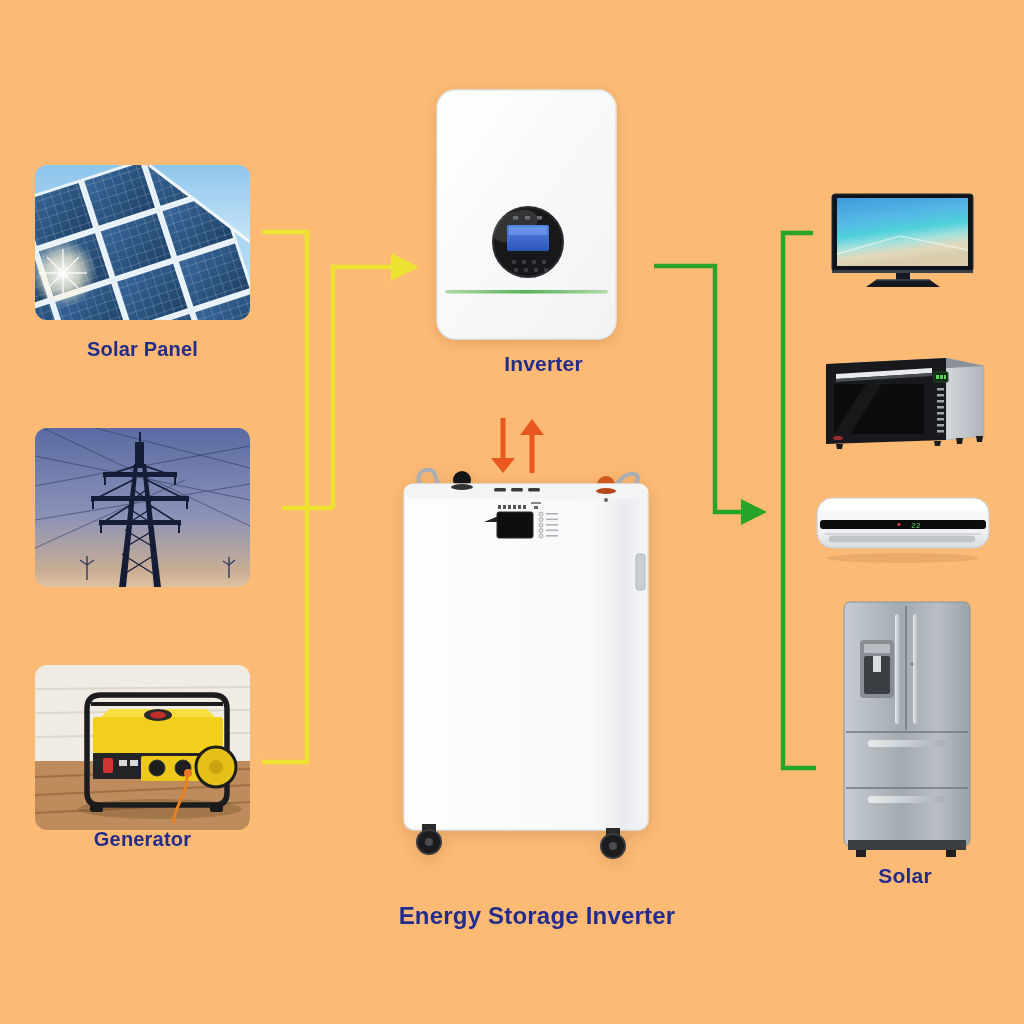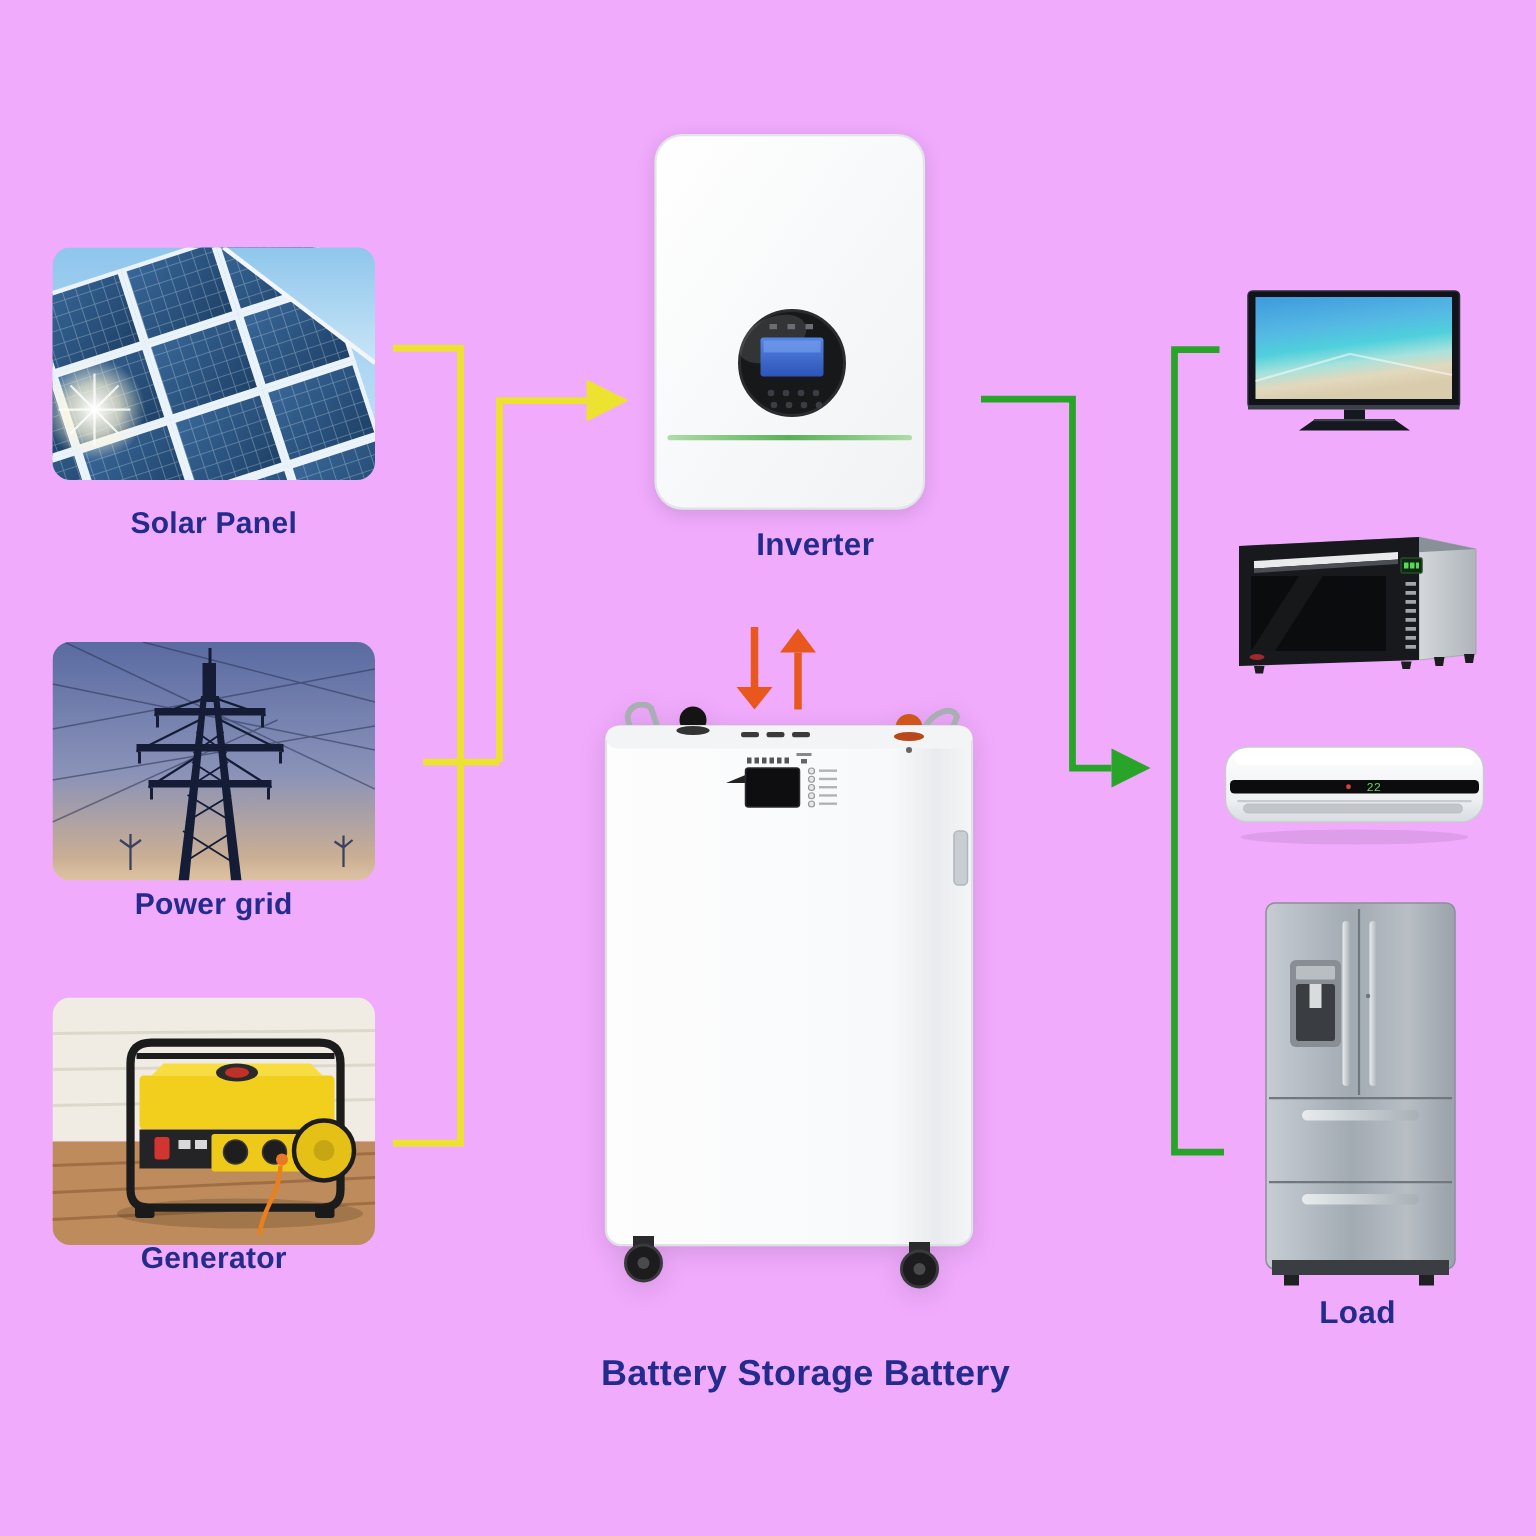--- a/index.html
+++ b/index.html
@@ -1,16 +1,16 @@
 <!DOCTYPE html>
 <html><head>
 <meta charset="utf-8">
 <style>
   html,body{margin:0;padding:0;background:#ffffff;}
-  .canvas{position:relative;width:1024px;height:1024px;background:#f0abfc;overflow:hidden;
+  .canvas{position:relative;width:1024px;height:1024px;background:#fdba74;overflow:hidden;
           font-family:"Liberation Sans",sans-serif;}
   .photo{position:absolute;border-radius:12px;overflow:hidden;display:block;}
   .device{position:absolute;display:block;}
   .device-label{position:absolute;text-align:center;font-weight:700;color:#232C8C;
                 letter-spacing:.2px;line-height:1.1;}
   .lbl-20{font-size:20px;}
   .lbl-21{font-size:21px;}
   .lbl-24{font-size:24px;}
   .flow-overlay{position:absolute;left:0;top:0;pointer-events:none;}
   svg{display:block;}
@@ -139,21 +139,20 @@
           <line x1="144" y1="97" x2="144" y2="105"></line>
       </g>
     </g>
     <g stroke="#39415E" stroke-width="1.5" fill="none">
       <line x1="52" y1="152" x2="52" y2="137"></line>
       <path d="M52 137 L59 132 M52 137 L45 132 M52 137 L52 128"></path>
       <line x1="194" y1="150" x2="194" y2="137"></line>
       <path d="M194 137 L200 132 M194 137 L188 133 M194 137 L194 129"></path>
     </g>
   </svg>
-  <div class="device-label lbl-20" style="left:35px;top:592px;width:215px;">Power grid</div>
 
   <svg class="photo" style="left:35px;top:665px;" width="215" height="165" viewBox="0 0 215 165">
     <rect width="215" height="96" fill="#F0ECE3"></rect>
     <g stroke="#DDD8CC" stroke-width="2">
       <line x1="0" y1="24" x2="215" y2="22"></line>
         <line x1="0" y1="48" x2="215" y2="45"></line>
         <line x1="0" y1="72" x2="215" y2="68"></line>
     </g>
     <rect y="96" width="215" height="69" fill="#BE8C5C"></rect>
     <g stroke="#A06E44" stroke-width="2">
@@ -276,21 +275,21 @@
     <rect x="238" y="86" width="9" height="36" rx="3" fill="#C9CED3" stroke="#B0B6BC"></rect>
     <g>
       <rect x="24" y="356" width="14" height="12" fill="#2A2A2C"></rect>
       <circle cx="31" cy="374" r="12" fill="#1C1C1E" stroke="#3A3A3E" stroke-width="2"></circle>
       <circle cx="31" cy="374" r="4" fill="#4A4A4E"></circle>
       <rect x="208" y="360" width="14" height="12" fill="#2A2A2C"></rect>
       <circle cx="215" cy="378" r="12" fill="#1C1C1E" stroke="#3A3A3E" stroke-width="2"></circle>
       <circle cx="215" cy="378" r="4" fill="#4A4A4E"></circle>
     </g>
   </svg>
-  <div class="device-label lbl-24" style="left:357px;top:903px;width:360px;">Battery Storage Battery</div>
+  <div class="device-label lbl-24" style="left:357px;top:903px;width:360px;">Energy Storage Inverter</div>
 
   <svg class="device" style="left:830px;top:192px;" width="146" height="96" viewBox="0 0 146 96">
     <defs>
       <linearGradient id="beach" x1="0" y1="0" x2="0.25" y2="1">
         <stop offset="0" stop-color="#3E9ADC"></stop>
           <stop offset="0.35" stop-color="#55B8E4"></stop>
         <stop offset="0.55" stop-color="#4FD0DC"></stop>
           <stop offset="0.72" stop-color="#A8E2DC"></stop>
         <stop offset="0.86" stop-color="#E2D8BC"></stop>
           <stop offset="1" stop-color="#D8CCAC"></stop>
@@ -385,15 +384,15 @@
     <circle cx="72" cy="64" r="1.5" fill="#70787E"></circle>
     <rect x="6" y="134" width="122" height="52" fill="url(#steel)"></rect>
     <rect x="28" y="140" width="78" height="7" rx="3.5" fill="url(#fhandle)"></rect>
     <line x1="6" y1="188" x2="128" y2="188" stroke="#70787E" stroke-width="1.5"></line>
     <rect x="6" y="190" width="122" height="50" fill="url(#steel)"></rect>
     <rect x="28" y="196" width="78" height="7" rx="3.5" fill="url(#fhandle)"></rect>
     <rect x="8" y="240" width="118" height="10" fill="#3A3E42"></rect>
     <rect x="16" y="250" width="10" height="7" fill="#1E2022"></rect>
     <rect x="106" y="250" width="10" height="7" fill="#1E2022"></rect>
   </svg>
-  <div class="device-label lbl-21" style="left:815px;top:864px;width:180px;">Load</div>
+  <div class="device-label lbl-21" style="left:815px;top:864px;width:180px;">Solar</div>
 
 </div>
 
 </body></html>

